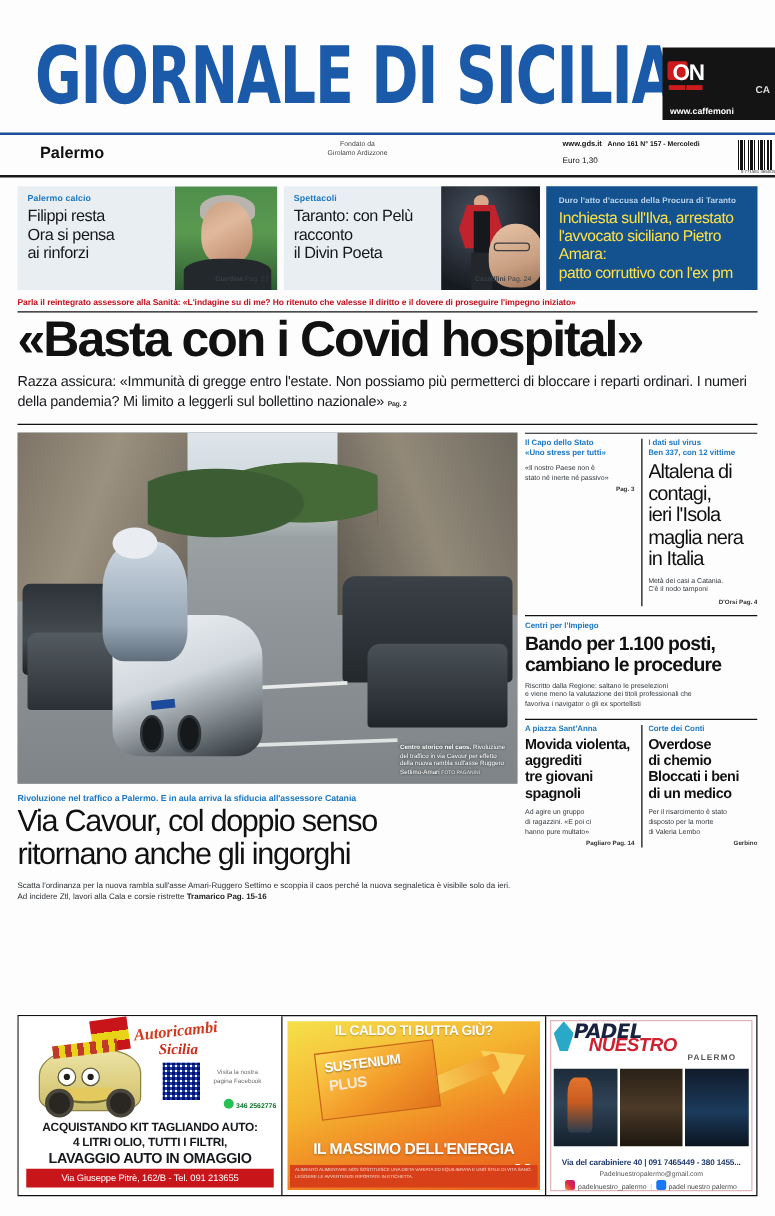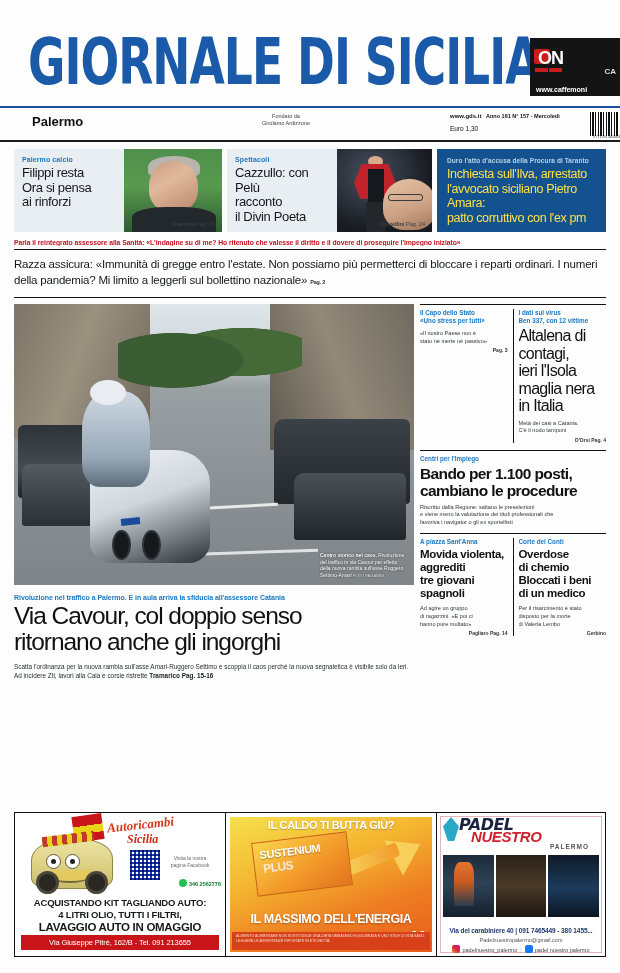--- a/index.html
+++ b/index.html
@@ -116,21 +116,21 @@
   }
   .teaser {
     position: relative;
     display: flex;
     overflow: hidden;
   }
   .t1 { width: 208px; background: #e9eef3; }
   .t2 { width: 205px; background: #e9eef3; }
   .t3 { flex: 1; background: #14528f; }
   .t-text { padding: 7px 6px 0 8px; box-sizing: border-box; }
-  .t1 .t-text, .t2 .t-text { width: 110px; }
+  .t1 .t-text, .t2 .t-text { width: 126px; }
   .t3 .t-text { width: 100%; padding-left: 10px; padding-top: 8px; }
   .t-kicker {
     font-size: 7px; font-weight: bold; color: #1b78c2;
     margin-bottom: 3px; letter-spacing: 0.1px;
   }
   .t3 .t-kicker { color: #b9d4ec; font-size: 6.5px; }
   .t-title {
     font-size: 13px; color: #16181a; line-height: 14.5px;
     letter-spacing: -0.35px;
   }
@@ -653,21 +653,21 @@
       <div class="t-ref">
         <b>Giardina</b>
         <span>Pag. 27</span>
       </div>
     </div>
 
     <div class="teaser t2">
       <div class="t-text">
         <div class="t-kicker">Spettacoli</div>
         <div class="t-title">
-          <div>Cazzullo: con Pelù</div>
+          <div>Taranto: con Pelù</div>
           <div>racconto</div>
           <div>il Divin Poeta</div>
         </div>
       </div>
       <div class="t-photo">
         <div class="ph-pelu">
           <div class="stage"></div>
           <div class="pface"></div>
           <div class="jacket"></div>
           <div class="shirt"></div>
@@ -689,20 +689,21 @@
           <div>Inchiesta sull'Ilva, arrestato</div>
           <div>l'avvocato siciliano Pietro Amara:</div>
           <div>patto corruttivo con l'ex pm</div>
         </div>
       </div>
     </div>
   </div>
 
   <div class="redline">Parla il reintegrato assessore alla Sanità: «L'indagine su di me? Ho ritenuto che valesse il diritto e il dovere di proseguire l'impegno iniziato»</div>
   <div class="rule-thin"></div>
+  <div class="headline">«Basta con i Covid hospital»</div>
   <div class="subhead">
     <span>Razza assicura: «Immunità di gregge entro l'estate. Non possiamo più permetterci di bloccare</span>
     <span>i reparti ordinari. I numeri della pandemia? Mi limito a leggerli sul bollettino nazionale»</span>
     <span class="ref">Pag. 2</span>
   </div>
   <div class="rule-head"></div>
 
   <div class="body-area">
 
     <div class="col-left">

